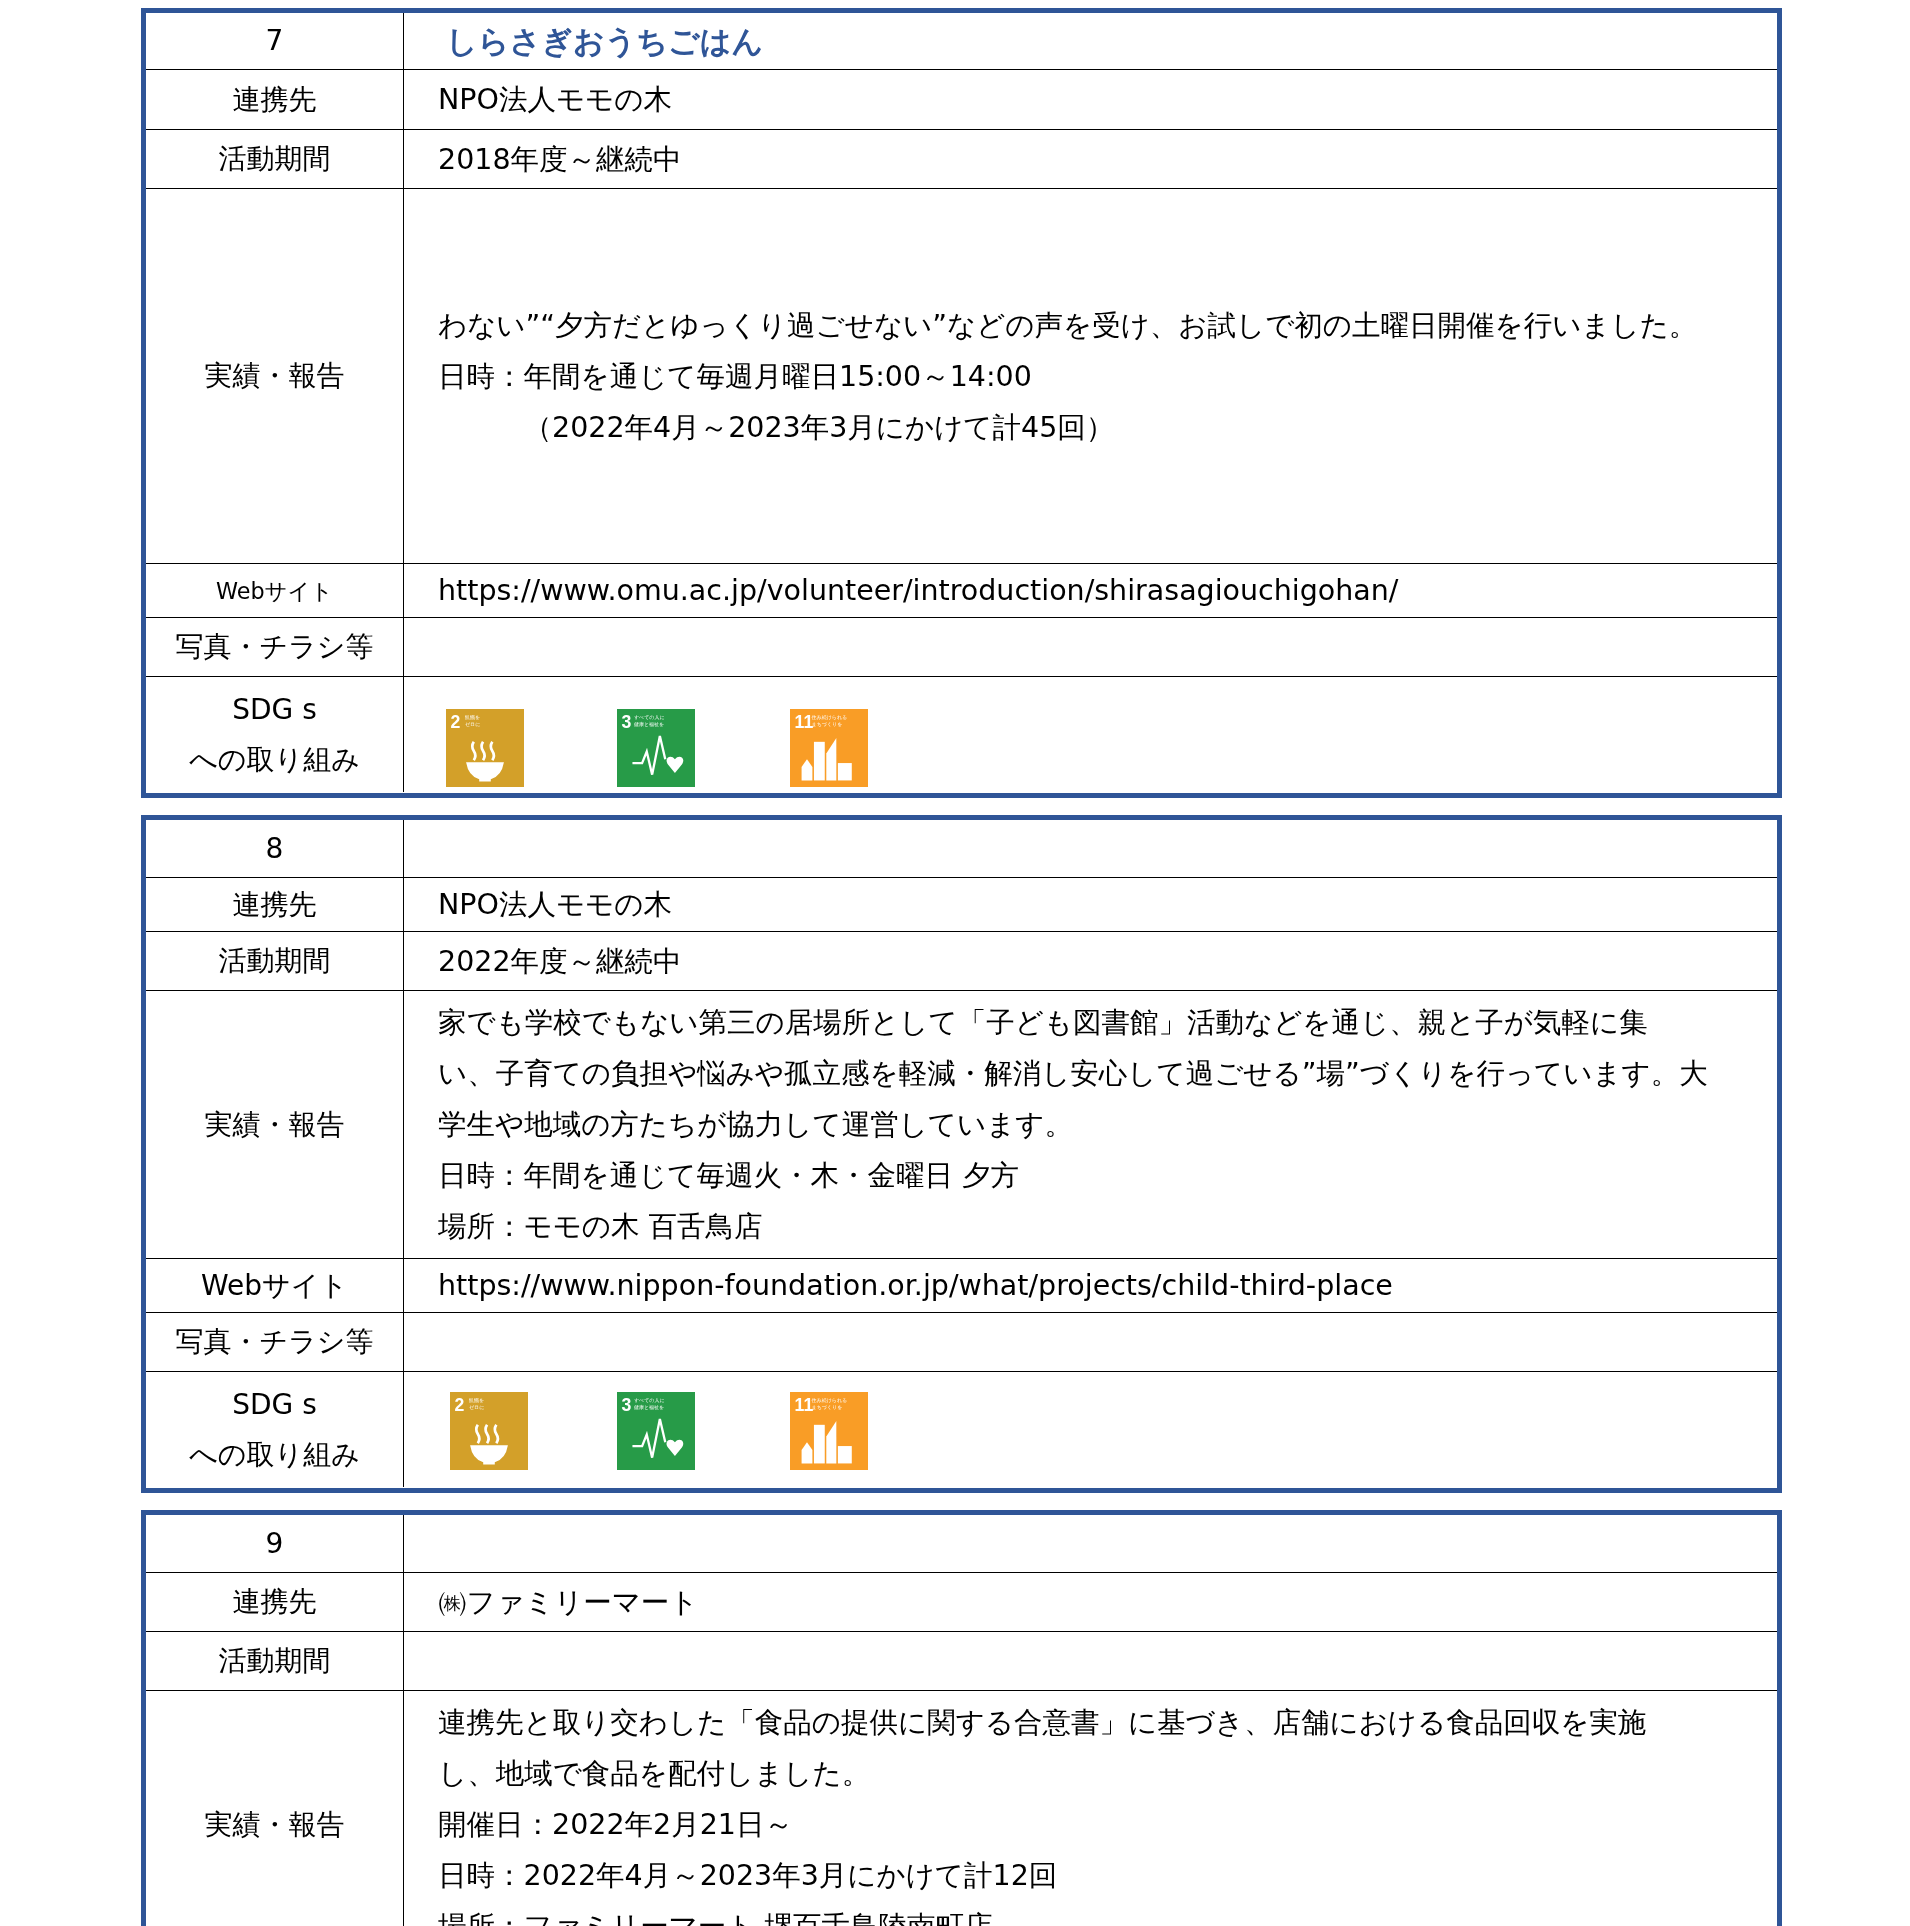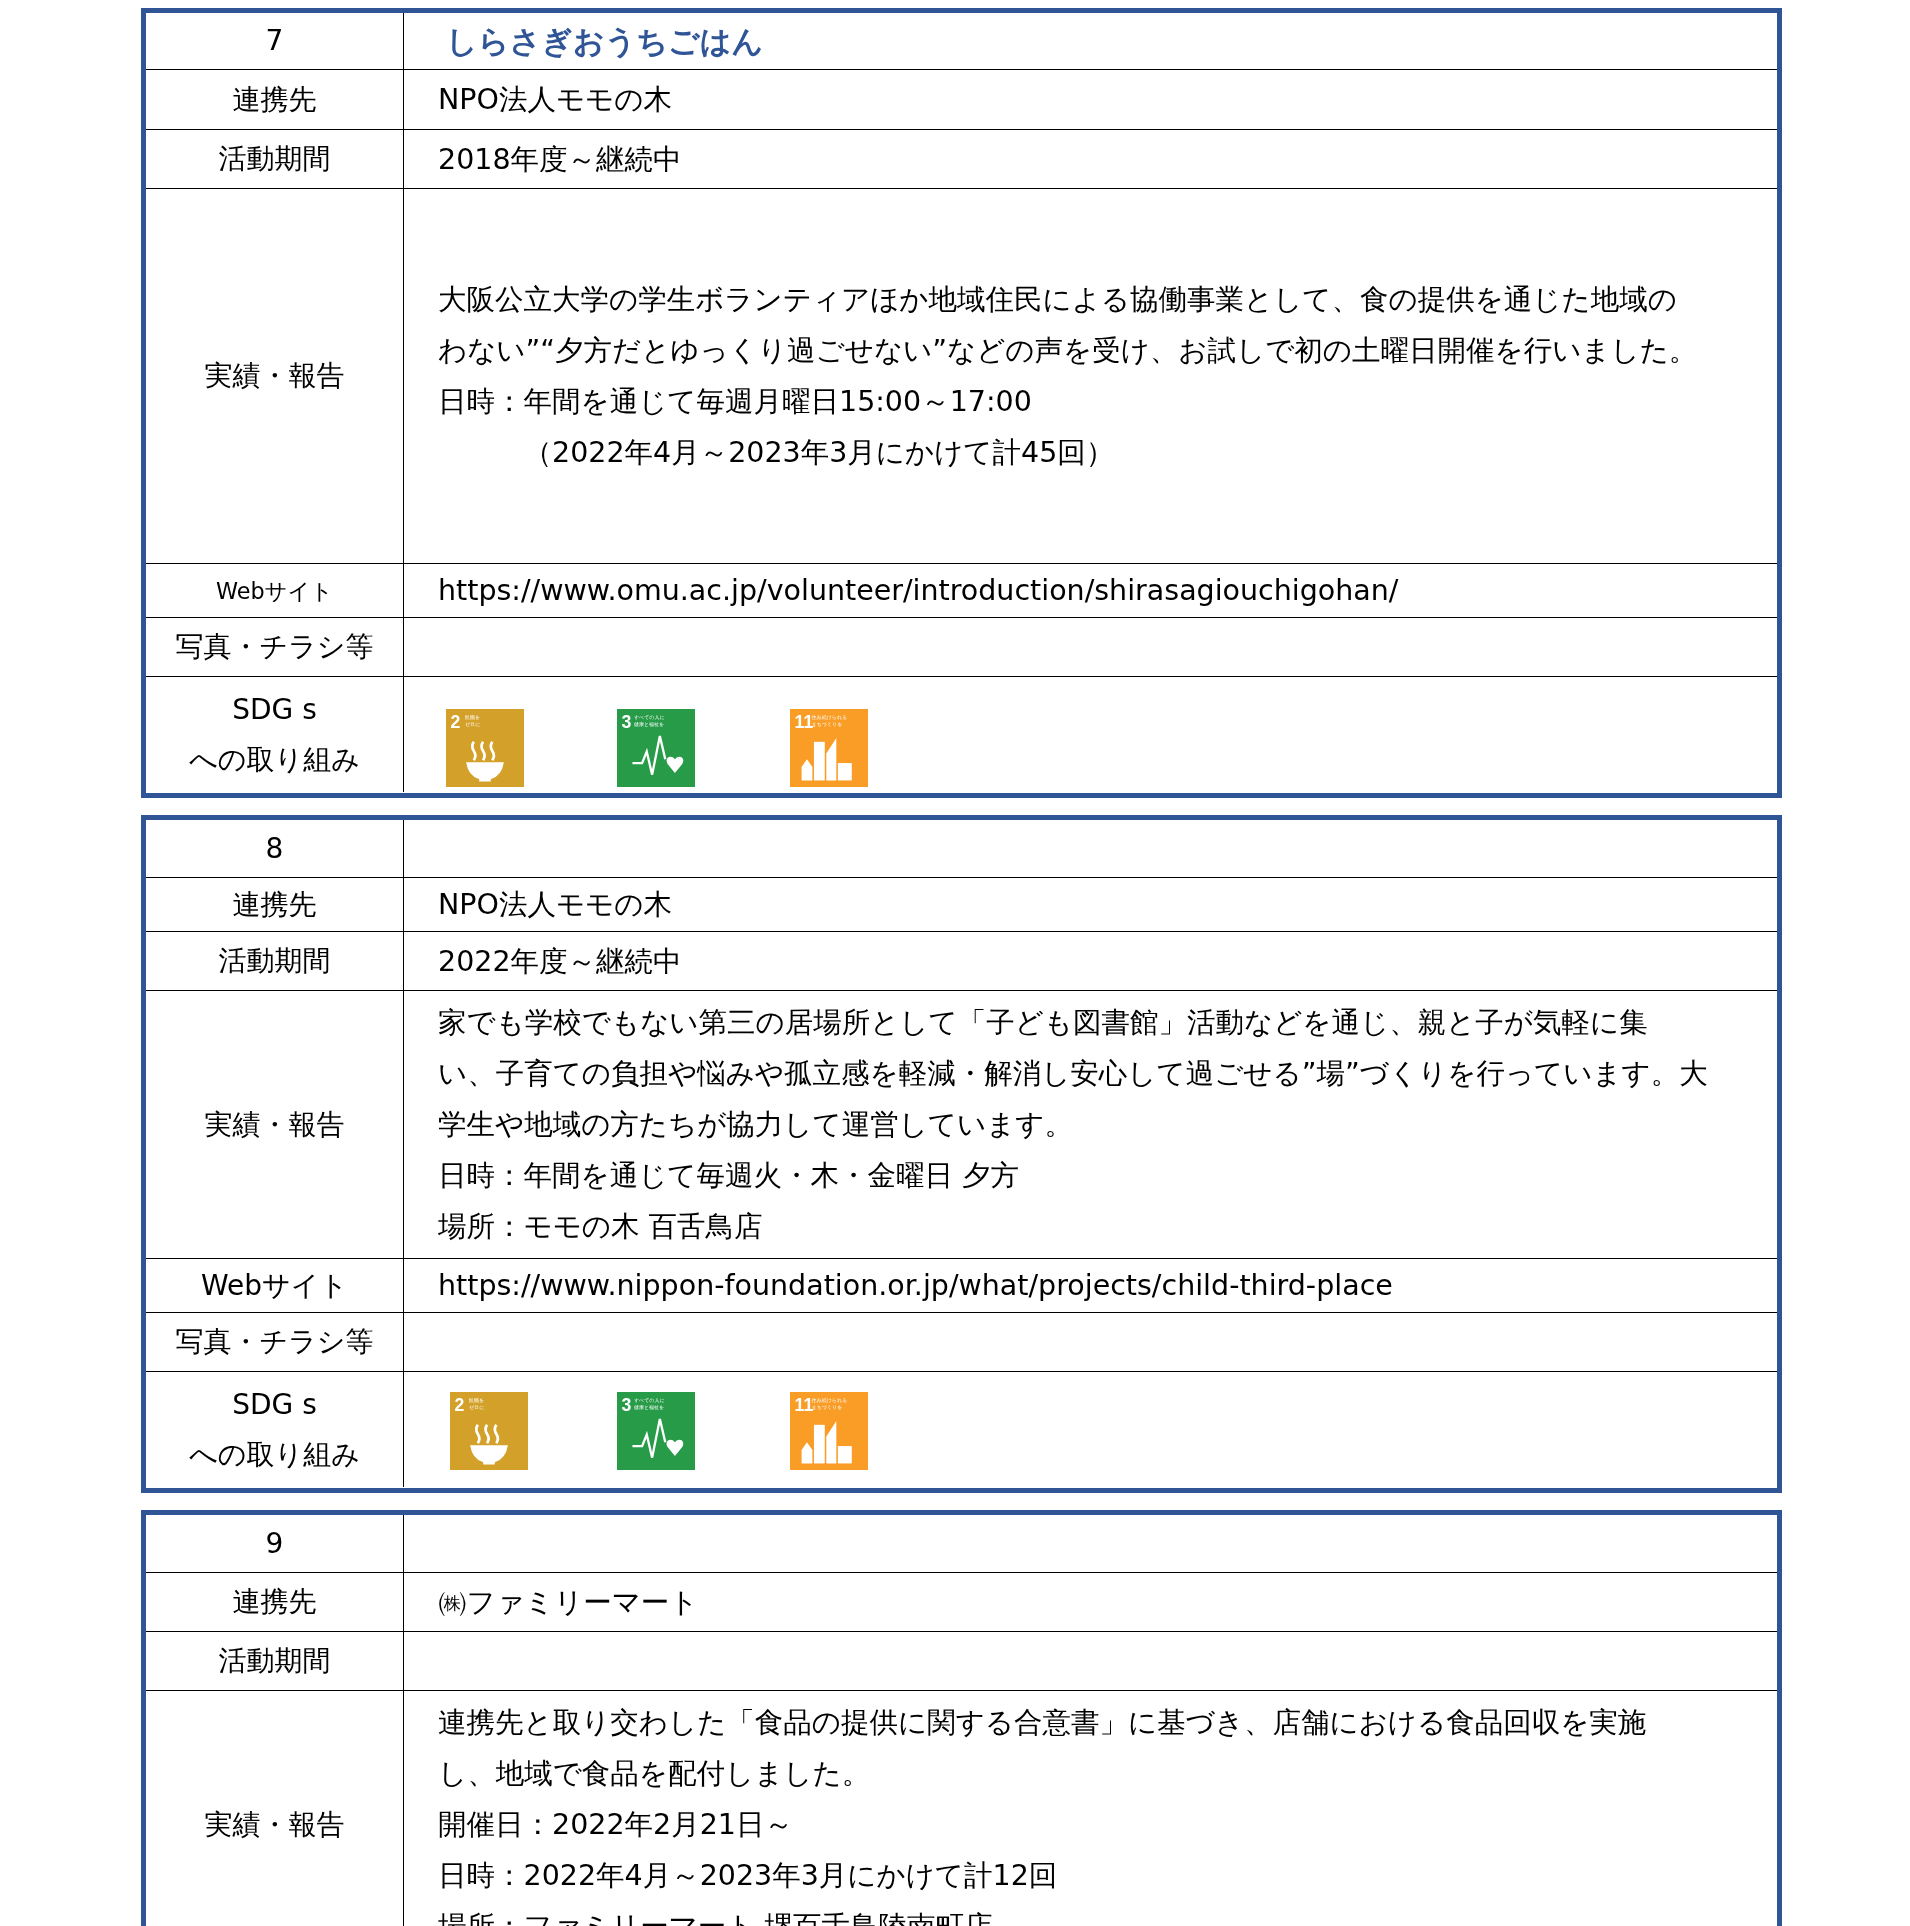--- a/index.html
+++ b/index.html
@@ -37,23 +37,22 @@
     <div class="lbl">連携先</div>
     <div class="val">NPO法人モモの木</div>
   </div>
   <div class="row" style="top:116px;height:59px;">
     <div class="lbl">活動期間</div>
     <div class="val">2018年度～継続中</div>
   </div>
   <div class="row" style="top:175px;height:375px;">
     <div class="lbl">実績・報告</div>
     <div class="val">
-      <div>大阪公立大学の学生ボランティアほか地域住民による協働事業として、食の提供を通じた地域の</div>
       <div>わない”“夕方だとゆっくり過ごせない”などの声を受け、お試しで初の土曜日開催を行いました。</div>
-      <div>日時：年間を通じて毎週月曜日15:00～17:00</div>
+      <div>日時：年間を通じて毎週月曜日15:00～14:00</div>
       <div>　　　（2022年4月～2023年3月にかけて計45回）</div>
     </div>
   </div>
   <div class="row" style="top:550px;height:54px;">
     <div class="lbl small">Webサイト</div>
     <div class="val">https://www.omu.ac.jp/volunteer/introduction/shirasagiouchigohan/</div>
   </div>
   <div class="row" style="top:604px;height:59px;">
     <div class="lbl">写真・チラシ等</div>
     <div class="val"></div>

